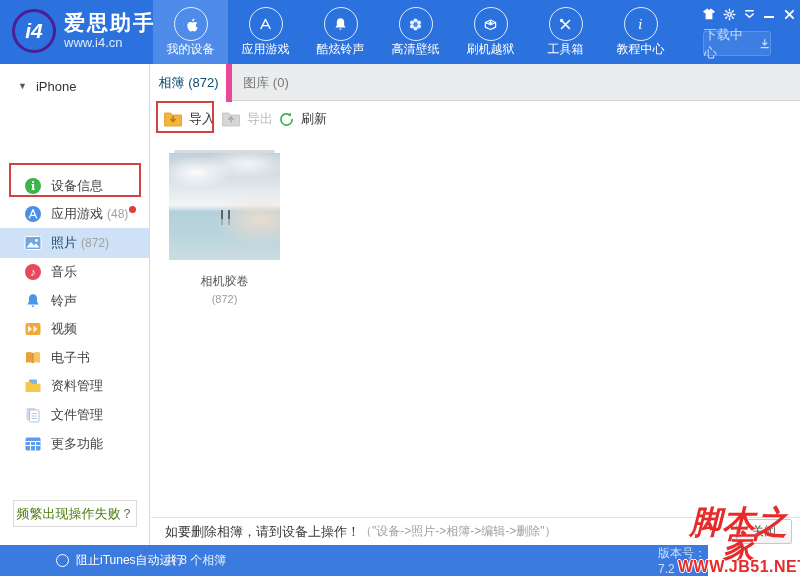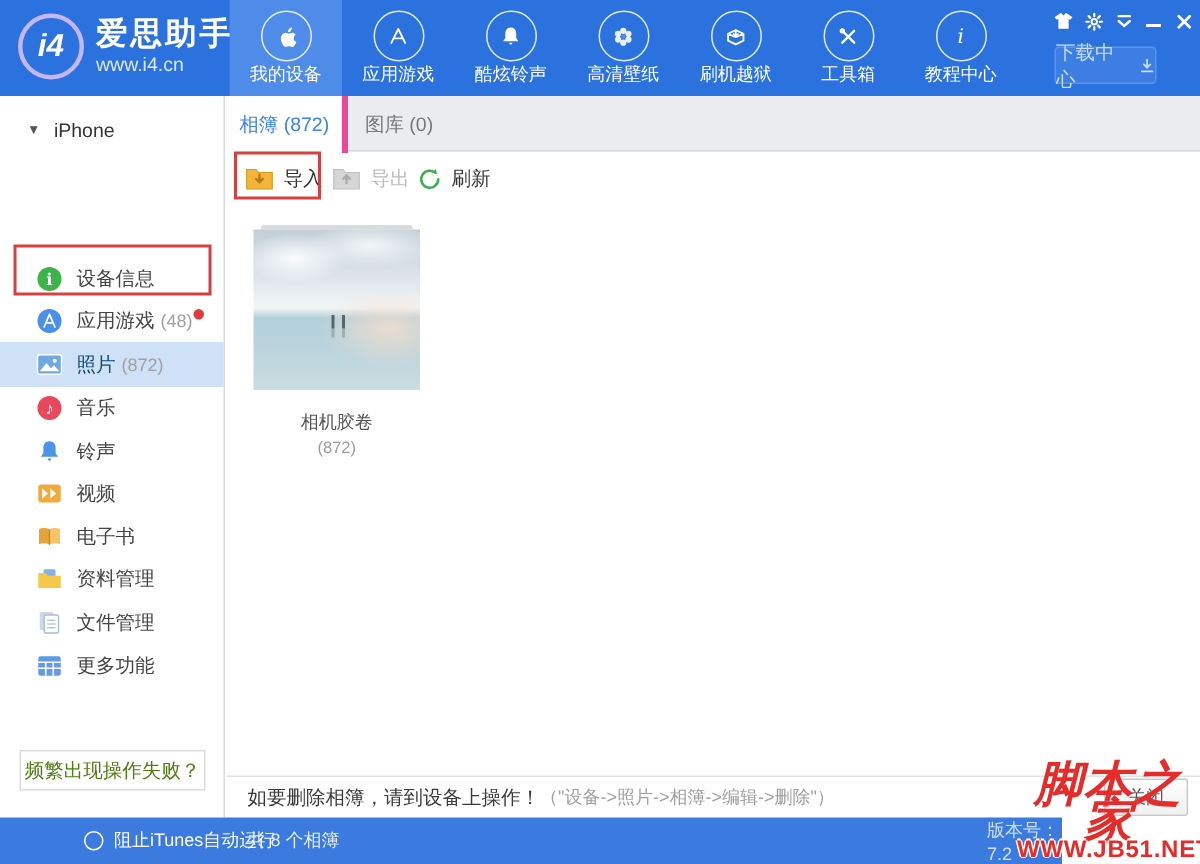--- a/index.html
+++ b/index.html
@@ -3,21 +3,21 @@
 <meta charset="utf-8">
 <style>
   * { margin:0; padding:0; box-sizing:border-box; }
   html,body { width:800px; height:576px; }
   body { position:relative; overflow:hidden; background:#fff;
          font-family:"Liberation Sans","DejaVu Sans",sans-serif; font-size:13px; color:#333; }
 
   
   .header { position:absolute; left:0; top:0; width:800px; height:64px; background:#2c72df; }
   .logo { position:absolute; left:12px; top:9px; display:flex; align-items:center; }
-  .logo-circle { width:44px; height:44px; border:3px solid #c4b5fd; border-radius:50%;
+  .logo-circle { width:44px; height:44px; border:3px solid #4c1d95; border-radius:50%;
                  display:flex; align-items:center; justify-content:center;
                  color:#fff; font-size:21px; font-weight:bold; font-style:italic; }
   .logo-text { margin-left:8px; color:#fff; }
   .logo-title { font-size:21px; font-weight:bold; letter-spacing:2px; line-height:24px; }
   .logo-url { font-size:13px; color:#dce9fb; line-height:16px; }
 
   .nav-item { position:absolute; top:0; width:75px; height:64px; text-align:center; cursor:pointer; }
   .nav-item.active { background:#4f8ce9; }
   .nav-icon { position:absolute; left:50%; top:7px; margin-left:-17px; width:34px; height:34px;
               border:1px solid rgba(255,255,255,.85); border-radius:50%;
@@ -50,21 +50,21 @@
              margin-left:1px; margin-bottom:9px; }
   .help-btn { position:absolute; left:13px; top:436px; width:124px; height:27px;
               background:#fff; border:1px solid #dcdcdc; color:#4d7c0f; font-size:13px;
               display:flex; align-items:center; justify-content:center; cursor:pointer; }
 
   
   .tabbar { position:absolute; left:151px; top:64px; width:649px; height:37px;
             background:#ebeced; border-bottom:1px solid #d8d8d8; }
   .tab { position:absolute; top:0; height:37px; display:flex; align-items:center;
          justify-content:center; font-size:13px; color:#777; cursor:pointer; }
-  .tab.active { background:#fff; color:#3b82f6; border-right:4px solid #ec4899; height:38px; }
+  .tab.active { background:#fff; color:#0c4a6e; border-right:6px solid #ec4899; height:38px; }
   .toolbar { position:absolute; left:151px; top:102px; width:649px; height:33px; background:#fff; }
   .tool-btn { position:absolute; top:4px; height:26px; display:flex; align-items:center;
               gap:6px; font-size:13px; color:#333; cursor:pointer; }
   .tool-btn.disabled { color:#bbbbbb; cursor:default; }
 
   .album-card { position:absolute; left:169px; top:150px; width:111px; cursor:pointer; }
   .album-stack { height:3px; margin:0 5px; background:#d7dbde; border-radius:2px 2px 0 0; }
   .album-photo { width:111px; height:107px; position:relative; overflow:hidden;
     background:
       radial-gradient(ellipse 60% 35% at 82% 62%, rgba(243,221,205,.85), rgba(243,221,205,0) 70%),

